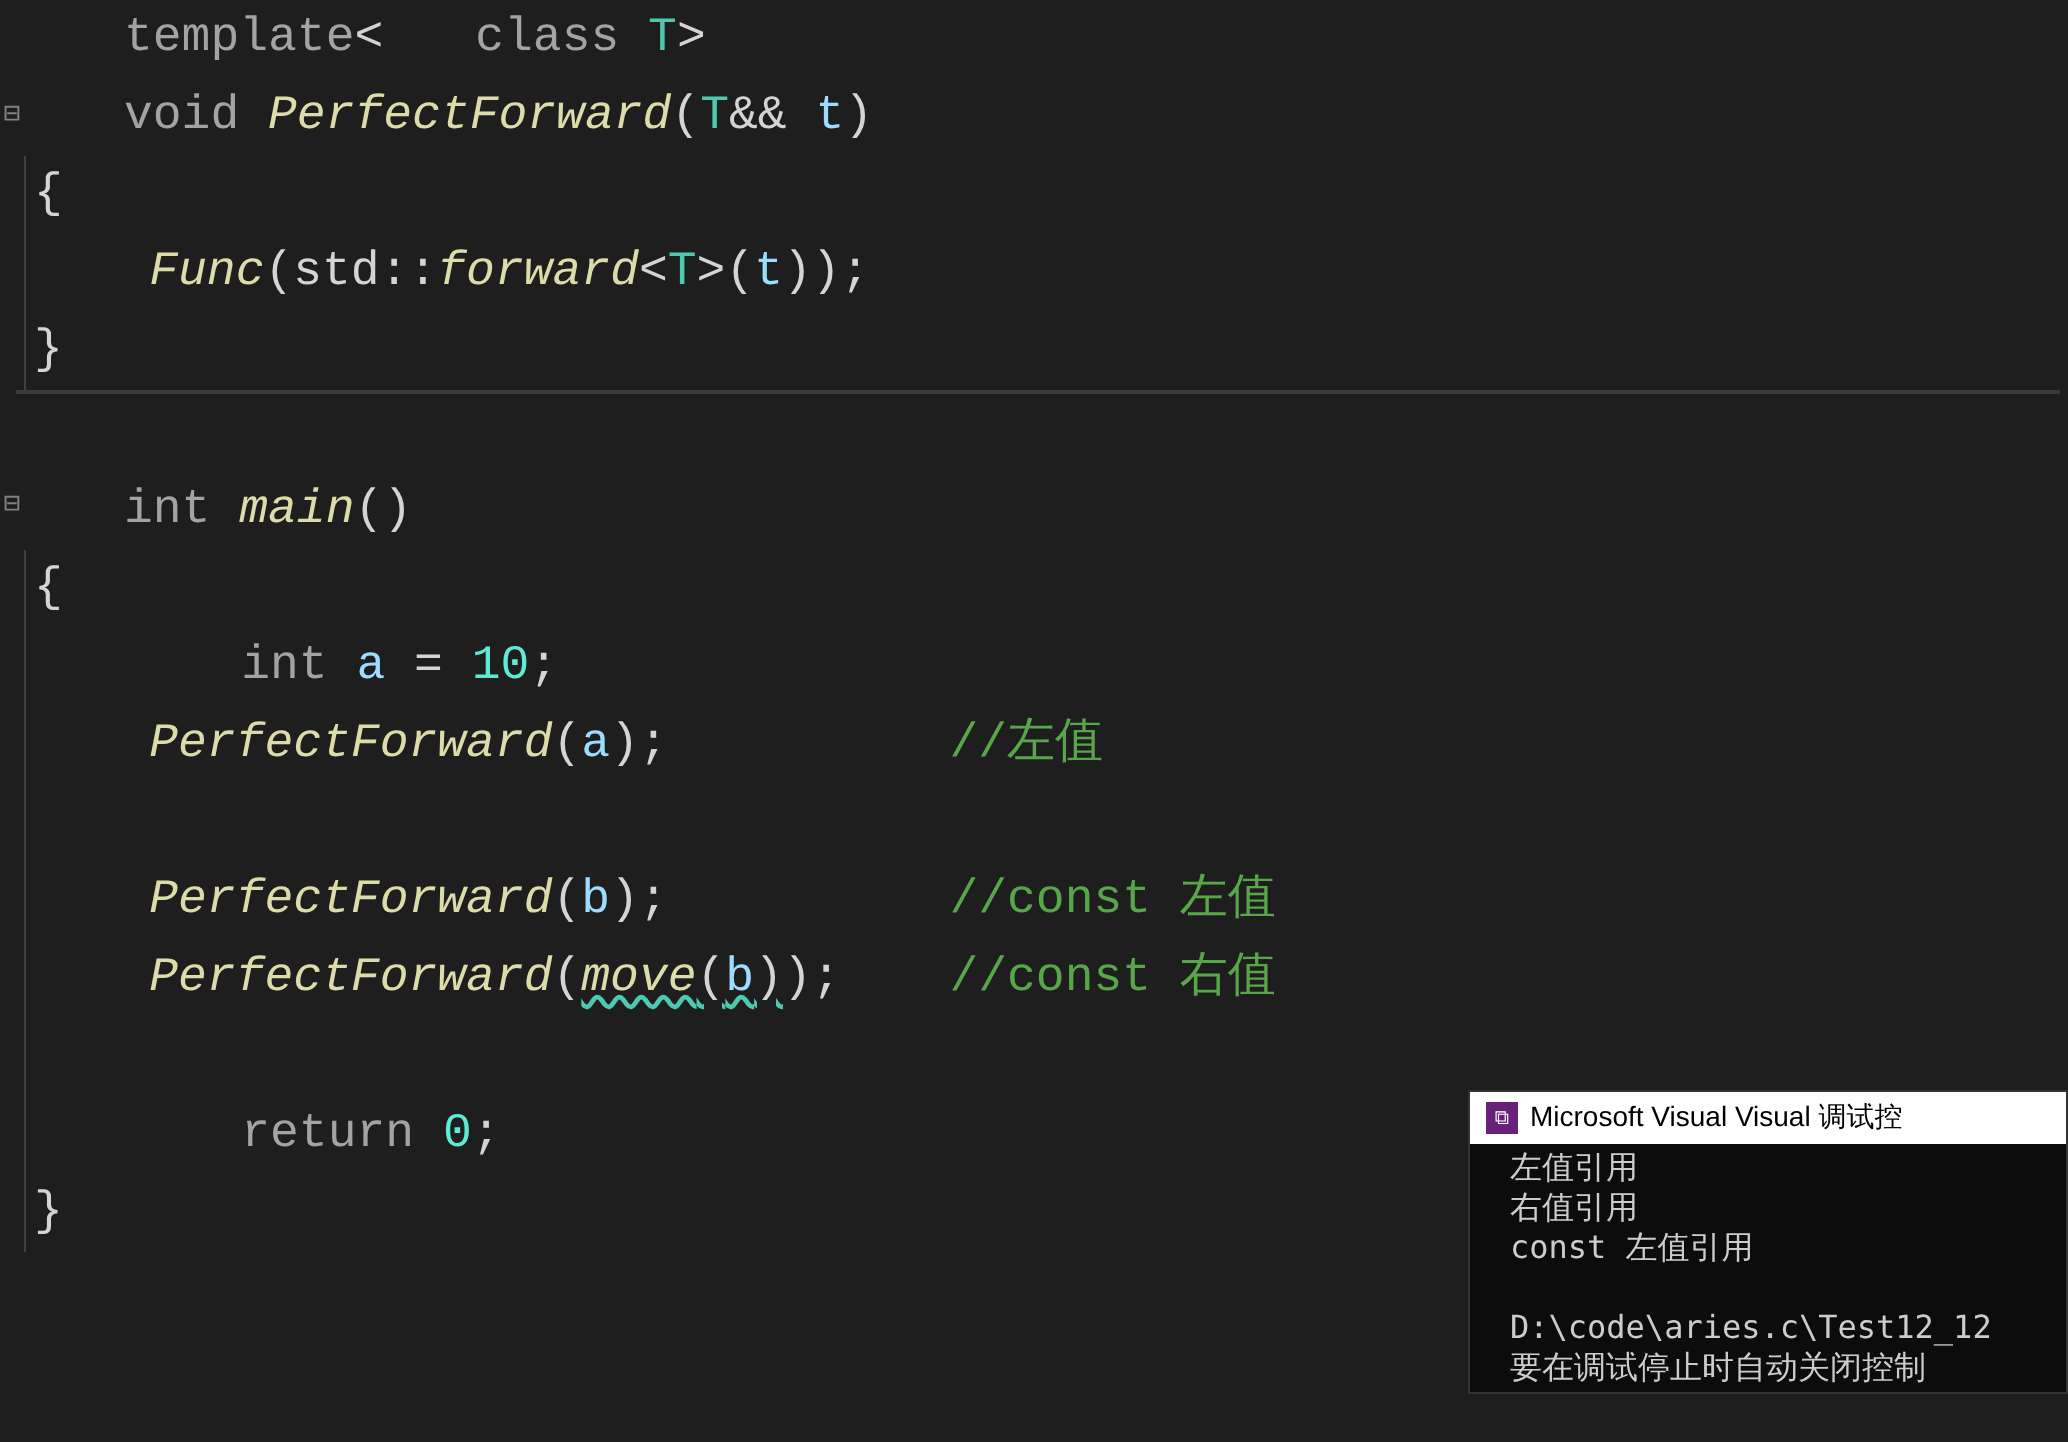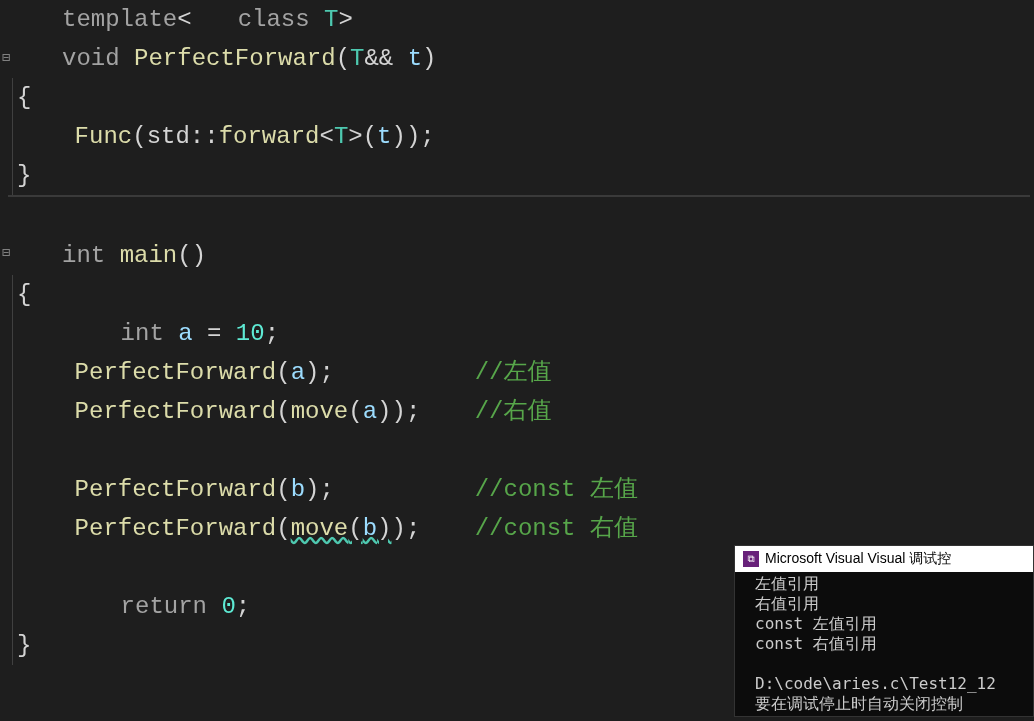--- a/index.html
+++ b/index.html
@@ -47,21 +47,21 @@
       position: relative;
     }
     .line.no-border { border-left: none; }
     .divider {
       height: 2px;
       background: #3a3a3a;
       width: 100%;
       margin-left: -4px;
     }
     .kw-blue { color: #a3a3a3; margin-left: 46px; }
-    .fn-name { color: #dcdcaa; }
+    .fn-name { color: #dcdcaa; font-style: italic; }
     .type-param { color: #4ec9b0; }
     .paren { color: #d4d4d4; }
     .brace { color: #d4d4d4; }
     .var { color: #9cdcfe; }
     .ns { color: #d4d4d4; margin-top: 45px; }
     .num { color: #5eead4; }
     .comment { color: #57a64a; margin-left: 40px; }
     .op { color: #d4d4d4; }
     .squiggle {
       border-bottom: 2px wavy #4ec9b0;
@@ -124,29 +124,28 @@
     <div class="line no-border"><span class="kw-blue">void</span> <span class="fn-name">PerfectForward</span><span class="paren">(</span><span class="type-param">T</span><span class="op">&amp;&amp;</span><span> </span><span class="var">t</span><span class="paren">)</span></div>
     <div class="line"><span class="brace">{</span></div>
     <div class="line"><span>    </span><span class="fn-name">Func</span><span class="paren">(</span><span class="ns">std</span><span class="op">::</span><span class="fn-name">forward</span><span class="op">&lt;</span><span class="type-param">T</span><span class="op">&gt;</span><span class="paren">(</span><span class="var">t</span><span class="paren">)</span><span class="paren">)</span><span class="op">;</span></div>
     <div class="line"><span class="brace">}</span></div>
     <div class="divider"></div>
     <div class="line no-border">&nbsp;</div>
     <div class="line no-border"><span class="kw-blue">int</span> <span class="fn-name">main</span><span class="paren">()</span></div>
     <div class="line"><span class="brace">{</span></div>
     <div class="line"><span>    </span><span class="kw-blue">int</span> <span class="var">a</span><span class="op"> = </span><span class="num">10</span><span class="op">;</span></div>
     <div class="line"><span>    </span><span class="fn-name">PerfectForward</span><span class="paren">(</span><span class="var">a</span><span class="paren">)</span><span class="op">;</span><span>       </span><span class="comment">//左值</span></div>
-    <div class="line"><span>    </span><span class="fn-name">PerfectForward</span><span class="paren">(</span><span class="fn-name">move</span><span class="paren">(</span><span class="var">a</span><span class="paren">)</span><span class="paren">)</span><span class="op">;</span><span> </span><span class="comment">//右值</span></div>
     <div class="line">&nbsp;</div>
     <div class="line"><span>    </span><span class="fn-name">PerfectForward</span><span class="paren">(</span><span class="var">b</span><span class="paren">)</span><span class="op">;</span><span>       </span><span class="comment">//const 左值</span></div>
     <div class="line"><span>    </span><span class="fn-name">PerfectForward</span><span class="paren">(</span><span class="fn-name squiggle">move</span><span class="paren squiggle">(</span><span class="var squiggle">b</span><span class="paren squiggle">)</span><span class="paren">)</span><span class="op">;</span><span> </span><span class="comment">//const 右值</span></div>
     <div class="line">&nbsp;</div>
     <div class="line"><span>    </span><span class="kw-blue">return</span> <span class="num">0</span><span class="op">;</span></div>
     <div class="line"><span class="brace">}</span></div>
   </div>
 </div>
 
 <div class="console-window">
   <div class="console-title">
     <span class="console-icon">⧉</span>
     <span>Microsoft Visual Visual 调试控</span>
   </div>
-  <div class="console-body"><div>左值引用</div><div>右值引用</div><div>const 左值引用</div><div>const 右值引用</div><div>&nbsp;</div><div>D:\code\aries.c\Test12_12</div><div>要在调试停止时自动关闭控制</div></div>
+  <div class="console-body"><div>左值引用</div><div>右值引用</div><div>const 左值引用</div><div>&nbsp;</div><div>D:\code\aries.c\Test12_12</div><div>要在调试停止时自动关闭控制</div></div>
 </div>
 
 </body></html>

